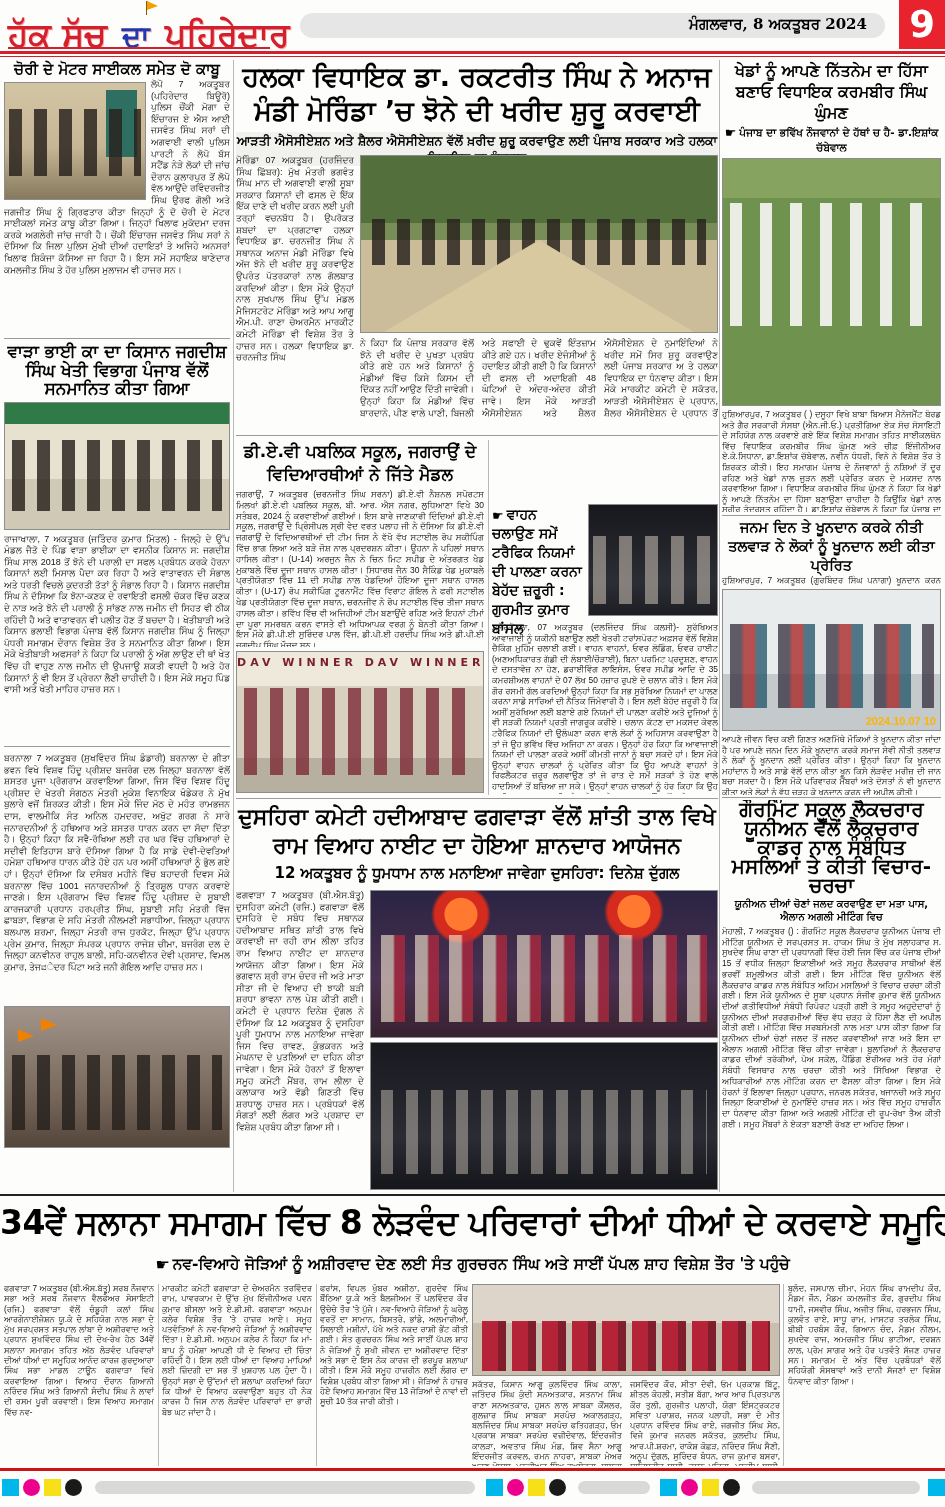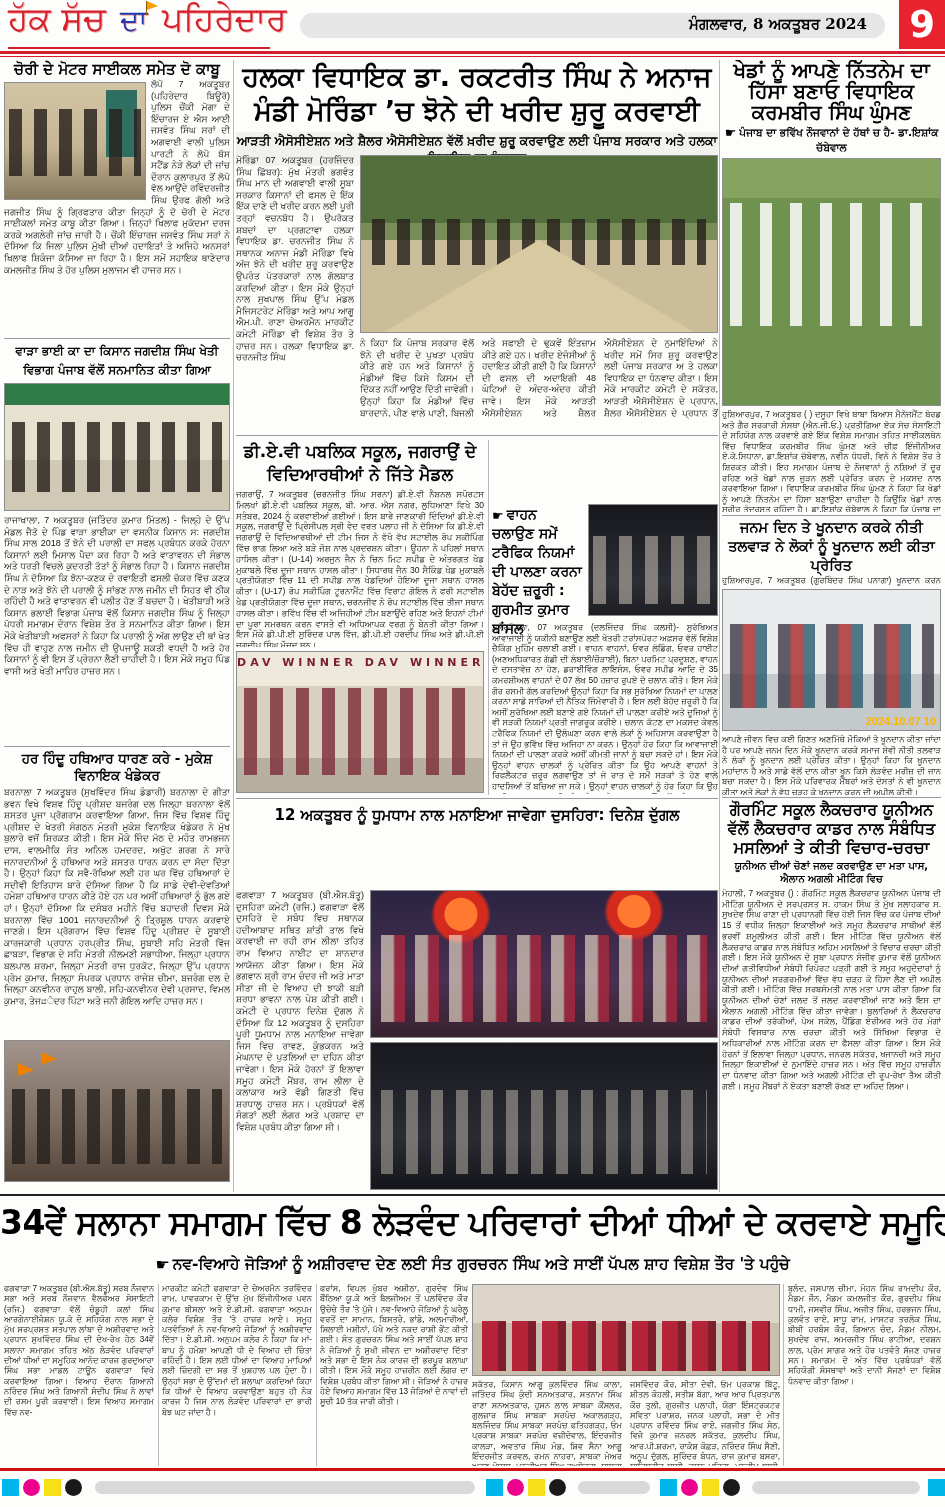--- a/index.html
+++ b/index.html
@@ -1,20 +1,20 @@
 <!DOCTYPE html>
 <html><head>
 <meta charset="utf-8">
 <style>
   html,body{margin:0;padding:0;background:#999;}
   .page{position:relative;width:945px;height:1507px;background:#fdfdfb;overflow:hidden;
         font-family:"Liberation Sans",sans-serif;color:#111;}
   
-  .logo{position:absolute;left:8px;top:0;height:46px;white-space:nowrap;
-        font-family:"DejaVu Sans",sans-serif;font-weight:normal;font-size:33px;line-height:38px;
+  .logo{position:absolute;left:8px;top:12px;height:46px;white-space:nowrap;
+        font-family:"DejaVu Sans",sans-serif;font-weight:bold;font-size:33px;line-height:46px;
         color:#d41f2c;text-shadow:1px 1px 0 #f4a9a9;}
   .logo .p2{color:#1f39ae;font-size:29px;padding:0 4px;}
   .flag{position:absolute;left:146px;top:1px;width:1px;height:14px;background:#8a5a00;}
   .flag:before{content:"";position:absolute;left:1px;top:0;border-top:5px solid transparent;
         border-bottom:4px solid transparent;border-left:11px solid #f5a000;}
   .logo-underline{position:absolute;left:8px;top:47px;width:262px;height:2px;background:#d41f2c;}
   .datebar{position:absolute;left:300px;right:60px;top:13px;height:25px;background:#e6e6e6;border-radius:13px;}
   .dateline{position:absolute;right:78px;top:15px;font-family:"DejaVu Serif",serif;
         font-weight:bold;font-size:15px;color:#000;}
   .pagebox{position:absolute;right:0;top:0;width:46px;height:49px;background:#e8232e;
@@ -106,29 +106,28 @@
   <div class="art" style="left:4px;top:60px;width:226px;height:276px;">
     <div class="hl" style="font-size:15px;line-height:19px;">ਚੋਰੀ ਦੇ ਮੋਟਰ ਸਾਈਕਲ ਸਮੇਤ ਦੋ ਕਾਬੂ</div>
     <div class="ph ph-theft" style="float:left;width:142px;height:118px;margin:3px 5px 2px 0;">
       <div class="door"></div>
       <div class="figs" style="top:22%;height:58%;"></div>
     </div>
     <div class="bd">ਲੋਪੋ 7 ਅਕਤੂਬਰ (ਪਹਿਰੇਦਾਰ ਬਿਊਰੋ) ਪੁਲਿਸ ਚੌਂਕੀ ਮੋਗਾ ਦੇ ਇੰਚਾਰਜ ਏ ਐਸ ਆਈ ਜਸਵੰਤ ਸਿੰਘ ਸਰਾਂ ਦੀ ਅਗਵਾਈ ਵਾਲੀ ਪੁਲਿਸ ਪਾਰਟੀ ਨੇ ਲੋਪੋ ਬੱਸ ਸਟੈਂਡ ਨੇੜੇ ਲੋਕਾਂ ਦੀ ਜਾਂਚ ਦੌਰਾਨ ਕੁਲਾਰਪੁਰ ਤੋਂ ਲੋਪੋ ਵੱਲ ਆਉਂਦੇ ਰਵਿੰਦਰਜੀਤ ਸਿੰਘ ਉਰਫ ਗੋਲੀ ਅਤੇ ਜਗਜੀਤ ਸਿੰਘ ਨੂੰ ਗ੍ਰਿਫਤਾਰ ਕੀਤਾ ਜਿਨ੍ਹਾਂ ਨੂੰ ਦੋ ਚੋਰੀ ਦੇ ਮੋਟਰ ਸਾਈਕਲਾਂ ਸਮੇਤ ਕਾਬੂ ਕੀਤਾ ਗਿਆ। ਜਿਨ੍ਹਾਂ ਖਿਲਾਫ ਮੁਕੱਦਮਾ ਦਰਜ ਕਰਕੇ ਅਗਲੇਰੀ ਜਾਂਚ ਜਾਰੀ ਹੈ। ਚੌਂਕੀ ਇੰਚਾਰਜ ਜਸਵੰਤ ਸਿੰਘ ਸਰਾਂ ਨੇ ਦੱਸਿਆ ਕਿ ਜਿਲਾ ਪੁਲਿਸ ਮੁੱਖੀ ਦੀਆਂ ਹਦਾਇਤਾਂ ਤੇ ਅਜਿਹੇ ਅਨਸਰਾਂ ਖਿਲਾਫ ਸ਼ਿਕੰਜਾ ਕੱਸਿਆ ਜਾ ਰਿਹਾ ਹੈ। ਇਸ ਸਮੇਂ ਸਹਾਇਕ ਥਾਣੇਦਾਰ ਕਮਲਜੀਤ ਸਿੰਘ ਤੇ ਹੋਰ ਪੁਲਿਸ ਮੁਲਾਜਮ ਵੀ ਹਾਜਰ ਸਨ।</div>
   </div>
 
   <div class="art" style="left:4px;top:342px;width:226px;height:402px;">
-    <div class="hl" style="font-size:12px;line-height:18.5px;">ਵਾੜਾ ਭਾਈ ਕਾ ਦਾ ਕਿਸਾਨ ਜਗਦੀਸ਼ ਸਿੰਘ ਖੇਤੀ ਵਿਭਾਗ ਪੰਜਾਬ ਵੱਲੋਂ ਸਨਮਾਨਿਤ ਕੀਤਾ ਗਿਆ</div>
+    <div class="hl" style="font-size:17px;line-height:18.5px;">ਵਾੜਾ ਭਾਈ ਕਾ ਦਾ ਕਿਸਾਨ ਜਗਦੀਸ਼ ਸਿੰਘ ਖੇਤੀ ਵਿਭਾਗ ਪੰਜਾਬ ਵੱਲੋਂ ਸਨਮਾਨਿਤ ਕੀਤਾ ਗਿਆ</div>
     <div class="ph ph-award" style="width:226px;height:128px;margin:4px 0;">
       <div class="figs" style="top:30%;height:56%;"></div>
     </div>
     <div class="bd">ਰਾਜਾਖਾਲਾ, 7 ਅਕਤੂਬਰ (ਜਤਿੰਦਰ ਕੁਮਾਰ ਮਿੱਤਲ) - ਜਿਲ੍ਹੇ ਦੇ ਉੱਪ ਮੰਡਲ ਜੈਤੋ ਦੇ ਪਿੰਡ ਵਾੜਾ ਭਾਈਕਾ ਦਾ ਵਸਨੀਕ ਕਿਸਾਨ ਸ: ਜਗਦੀਸ਼ ਸਿੰਘ ਸਾਲ 2018 ਤੋਂ ਝੋਨੇ ਦੀ ਪਰਾਲੀ ਦਾ ਸਫਲ ਪ੍ਰਬੰਧਨ ਕਰਕੇ ਹੋਰਨਾ ਕਿਸਾਨਾਂ ਲਈ ਮਿਸਾਲ ਪੈਦਾ ਕਰ ਰਿਹਾ ਹੈ ਅਤੇ ਵਾਤਾਵਰਨ ਦੀ ਸੰਭਾਲ ਅਤੇ ਧਰਤੀ ਵਿਚਲੇ ਕੁਦਰਤੀ ਤੱਤਾਂ ਨੂੰ ਸੰਭਾਲ ਰਿਹਾ ਹੈ। ਕਿਸਾਨ ਜਗਦੀਸ਼ ਸਿੰਘ ਨੇ ਦੱਸਿਆ ਕਿ ਝੋਨਾ-ਕਣਕ ਦੇ ਰਵਾਇਤੀ ਫਸਲੀ ਚੱਕਰ ਵਿੱਚ ਕਣਕ ਦੇ ਨਾੜ ਅਤੇ ਝੋਨੇ ਦੀ ਪਰਾਲੀ ਨੂੰ ਸਾਂਭਣ ਨਾਲ ਜਮੀਨ ਦੀ ਸਿਹਤ ਵੀ ਠੀਕ ਰਹਿੰਦੀ ਹੈ ਅਤੇ ਵਾਤਾਵਰਨ ਵੀ ਪਲੀਤ ਹੋਣ ਤੋਂ ਬਚਦਾ ਹੈ। ਖੇਤੀਬਾੜੀ ਅਤੇ ਕਿਸਾਨ ਭਲਾਈ ਵਿਭਾਗ ਪੰਜਾਬ ਵੱਲੋਂ ਕਿਸਾਨ ਜਗਦੀਸ਼ ਸਿੰਘ ਨੂੰ ਜਿਲ੍ਹਾ ਪੱਧਰੀ ਸਮਾਗਮ ਦੌਰਾਨ ਵਿਸ਼ੇਸ਼ ਤੌਰ ਤੇ ਸਨਮਾਨਿਤ ਕੀਤਾ ਗਿਆ। ਇਸ ਮੌਕੇ ਖੇਤੀਬਾੜੀ ਅਫਸਰਾਂ ਨੇ ਕਿਹਾ ਕਿ ਪਰਾਲੀ ਨੂੰ ਅੱਗ ਲਾਉਣ ਦੀ ਥਾਂ ਖੇਤ ਵਿੱਚ ਹੀ ਵਾਹੁਣ ਨਾਲ ਜਮੀਨ ਦੀ ਉਪਜਾਊ ਸ਼ਕਤੀ ਵਧਦੀ ਹੈ ਅਤੇ ਹੋਰ ਕਿਸਾਨਾਂ ਨੂੰ ਵੀ ਇਸ ਤੋਂ ਪ੍ਰੇਰਨਾ ਲੈਣੀ ਚਾਹੀਦੀ ਹੈ। ਇਸ ਮੌਕੇ ਸਮੂਹ ਪਿੰਡ ਵਾਸੀ ਅਤੇ ਖੇਤੀ ਮਾਹਿਰ ਹਾਜ਼ਰ ਸਨ।</div>
   </div>
 
   <div class="art" style="left:4px;top:750px;width:226px;height:442px;">
-    <div class="hl" style="font-size:13.5px;line-height:17px;">ਹਰ ਹਿੰਦੂ ਹਥਿਆਰ ਧਾਰਣ ਕਰੇ - ਮੁਕੇਸ਼ ਵਿਨਾਇਕ ਖੰਡੇਕਰ</div>
     <div class="bd" style="height:248px;overflow:hidden;margin-top:3px;">ਬਰਨਾਲਾ 7 ਅਕਤੂਬਰ (ਸੁਖਵਿੰਦਰ ਸਿੰਘ ਡੰਡਾਰੀ) ਬਰਨਾਲਾ ਦੇ ਗੀਤਾ ਭਵਨ ਵਿਖੇ ਵਿਸ਼ਵ ਹਿੰਦੂ ਪ੍ਰੀਸ਼ਦ ਬਜਰੰਗ ਦਲ ਜਿਲ੍ਹਾ ਬਰਨਾਲਾ ਵੱਲੋਂ ਸ਼ਸਤਰ ਪੂਜਾ ਪ੍ਰੋਗਰਾਮ ਕਰਵਾਇਆ ਗਿਆ, ਜਿਸ ਵਿੱਚ ਵਿਸ਼ਵ ਹਿੰਦੂ ਪ੍ਰੀਸ਼ਦ ਦੇ ਖੇਤਰੀ ਸੰਗਠਨ ਮੰਤਰੀ ਮੁਕੇਸ਼ ਵਿਨਾਇਕ ਖੰਡੇਕਰ ਨੇ ਮੁੱਖ ਬੁਲਾਰੇ ਵਜੋਂ ਸ਼ਿਰਕਤ ਕੀਤੀ। ਇਸ ਮੌਕੇ ਜਿੰਦ ਮੱਠ ਦੇ ਮਹੰਤ ਰਾਮਭਜਨ ਦਾਸ, ਵਾਲਮੀਕਿ ਸੰਤ ਅਨਿਲ ਹਮਦਰਦ, ਅਖੁੱਟ ਗਰਗ ਨੇ ਸਾਰੇ ਜਨਾਰਦਨੀਆਂ ਨੂੰ ਹਥਿਆਰ ਅਤੇ ਸ਼ਸਤਰ ਧਾਰਨ ਕਰਨ ਦਾ ਸੱਦਾ ਦਿੱਤਾ ਹੈ। ਉਨ੍ਹਾਂ ਕਿਹਾ ਕਿ ਸਵੈ-ਰੱਖਿਆ ਲਈ ਹਰ ਘਰ ਵਿੱਚ ਹਥਿਆਰਾਂ ਦੇ ਸਦੀਵੀ ਇਤਿਹਾਸ ਬਾਰੇ ਦੱਸਿਆ ਗਿਆ ਹੈ ਕਿ ਸਾਡੇ ਦੇਵੀ-ਦੇਵਤਿਆਂ ਹਮੇਸ਼ਾ ਹਥਿਆਰ ਧਾਰਨ ਕੀਤੇ ਹੋਏ ਹਨ ਪਰ ਅਸੀਂ ਹਥਿਆਰਾਂ ਨੂੰ ਭੁੱਲ ਗਏ ਹਾਂ। ਉਨ੍ਹਾਂ ਦੱਸਿਆ ਕਿ ਦਸੰਬਰ ਮਹੀਨੇ ਵਿੱਚ ਬਹਾਦਰੀ ਦਿਵਸ ਮੌਕੇ ਬਰਨਾਲਾ ਵਿੱਚ 1001 ਜਨਾਰਦਨੀਆਂ ਨੂੰ ਤ੍ਰਿਸ਼ੂਲ ਧਾਰਨ ਕਰਵਾਏ ਜਾਣਗੇ। ਇਸ ਪ੍ਰੋਗਰਾਮ ਵਿੱਚ ਵਿਸ਼ਵ ਹਿੰਦੂ ਪ੍ਰੀਸ਼ਦ ਦੇ ਸੂਬਾਈ ਕਾਰਜਕਾਰੀ ਪ੍ਰਧਾਨ ਹਰਪ੍ਰੀਤ ਸਿੰਘ, ਸੂਬਾਈ ਸਹਿ ਮੰਤਰੀ ਵਿੱਜ ਛਾਬੜਾ, ਵਿਭਾਗ ਦੇ ਸਹਿ ਮੰਤਰੀ ਨੀਲਮਣੀ ਸਭਾਧੀਆ, ਜਿਲ੍ਹਾ ਪ੍ਰਧਾਨ ਬਲਪਾਲ ਸ਼ਰਮਾ, ਜਿਲ੍ਹਾ ਮੰਤਰੀ ਰਾਜ ਧੁਰਕੋਟ, ਜਿਲ੍ਹਾ ਉੱਪ ਪ੍ਰਧਾਨ ਪ੍ਰੇਮ ਕੁਮਾਰ, ਜਿਲ੍ਹਾ ਸੰਪਰਕ ਪ੍ਰਧਾਨ ਰਾਜੇਸ਼ ਚੀਮਾ, ਬਜਰੰਗ ਦਲ ਦੇ ਜਿਲ੍ਹਾ ਕਨਵੀਨਰ ਰਾਹੁਲ ਬਾਲੀ, ਸਹਿ-ਕਨਵੀਨਰ ਦੇਵੀ ਪ੍ਰਸਾਦ, ਵਿਮਲ ਕੁਮਾਰ, ਤੇਜವੇਦਰ ਪਿੰਟਾ ਅਤੇ ਜਨੀ ਗੋਇਲ ਆਦਿ ਹਾਜ਼ਰ ਸਨ।</div>
     <div class="ph ph-shastra" style="width:226px;height:142px;margin-top:5px;">
       <div class="fl1"></div>
         <div class="fl2"></div>
       <div class="figs" style="top:34%;height:54%;"></div>
     </div>
   </div>
 
   <div class="art" style="left:236px;top:60px;width:482px;height:372px;">
     <div class="hl" style="font-size:27px;line-height:34px;">ਹਲਕਾ ਵਿਧਾਇਕ ਡਾ. ਰਕਟਰੀਤ ਸਿੰਘ ਨੇ ਅਨਾਜ ਮੰਡੀ ਮੋਰਿੰਡਾ ’ਚ ਝੋਨੇ ਦੀ ਖਰੀਦ ਸ਼ੁਰੂ ਕਰਵਾਈ</div>
@@ -154,53 +153,54 @@
     <div style="position:absolute;left:0;top:64px;width:90px;" class="sub">
       <span class="ptr">☛</span><span style="font-size:14px;line-height:14px;">ਵਾਹਨ ਚਲਾਉਣ ਸਮੇਂ ਟਰੈਫਿਕ ਨਿਯਮਾਂ ਦੀ ਪਾਲਣਾ ਕਰਨਾ ਬੇਹੱਦ ਜ਼ਰੂਰੀ : ਗੁਰਮੀਤ ਕੁਮਾਰ ਬਾਂਸਲ</span>
     </div>
     <div class="ph ph-rto" style="position:absolute;right:0;top:64px;width:130px;height:112px;">
       <div class="figs" style="top:28%;height:62%;"></div>
     </div>
     <div class="bd" style="position:absolute;left:0;top:182px;width:226px;height:172px;overflow:hidden;font-size:8.4px;line-height:10.6px;">ਮਲੇਰਕੋਟਲਾ, 07 ਅਕਤੂਬਰ (ਦਲਜਿੰਦਰ ਸਿੰਘ ਕਲਸੀ)- ਸੁਰੱਖਿਅਤ ਆਵਾਜਾਈ ਨੂੰ ਯਕੀਨੀ ਬਣਾਉਣ ਲਈ ਖੇਤਰੀ ਟਰਾਂਸਪੋਰਟ ਅਫ਼ਸਰ ਵੱਲੋਂ ਵਿਸ਼ੇਸ਼ ਚੈਕਿੰਗ ਮੁਹਿੰਮ ਚਲਾਈ ਗਈ। ਵਾਹਨ ਵਾਹਨਾਂ, ਓਵਰ ਲੋਡਿੰਗ, ਓਵਰ ਹਾਈਟ (ਅਣਅਧਿਕਾਰਤ ਗੱਡੀ ਦੀ ਲੰਬਾਈ/ਚੌੜਾਈ), ਬਿਨਾ ਪਰਮਿਟ ਪ੍ਰਦੂਸ਼ਣ, ਵਾਹਨ ਦੇ ਦਸਤਾਵੇਜ਼ ਨਾ ਹੋਣ, ਡਰਾਈਵਿੰਗ ਲਾਇਸੰਸ, ਓਵਰ ਸਪੀਡ ਆਦਿ ਦੇ 35 ਕਮਰਸ਼ੀਅਲ ਵਾਹਨਾਂ ਦੇ 07 ਲੱਖ 50 ਹਜ਼ਾਰ ਰੁਪਏ ਦੇ ਚਲਾਨ ਕੀਤੇ। ਇਸ ਮੌਕੇ ਗੌਰ ਰਸਮੀ ਗੱਲ ਕਰਦਿਆਂ ਉਨ੍ਹਾਂ ਕਿਹਾ ਕਿ ਸਭ ਸੁਰੱਖਿਆ ਨਿਯਮਾਂ ਦਾ ਪਾਲਣ ਕਰਨਾ ਸਾਡੇ ਸਾਰਿਆਂ ਦੀ ਨੈਤਿਕ ਜਿੰਮੇਵਾਰੀ ਹੈ। ਇਸ ਲਈ ਬੇਹੱਦ ਜ਼ਰੂਰੀ ਹੈ ਕਿ ਅਸੀਂ ਸੁਰੱਖਿਆ ਲਈ ਬਣਾਏ ਗਏ ਨਿਯਮਾਂ ਦੀ ਪਾਲਣਾ ਕਰੀਏ ਅਤੇ ਦੂਜਿਆਂ ਨੂੰ ਵੀ ਸੜਕੀ ਨਿਯਮਾਂ ਪ੍ਰਤੀ ਜਾਗਰੂਕ ਕਰੀਏ। ਚਲਾਨ ਕੱਟਣ ਦਾ ਮਕਸਦ ਕੇਵਲ ਟਰੈਫਿਕ ਨਿਯਮਾਂ ਦੀ ਉਲੰਘਣਾ ਕਰਨ ਵਾਲੇ ਲੋਕਾਂ ਨੂੰ ਅਹਿਸਾਸ ਕਰਵਾਉਣਾ ਹੈ ਤਾਂ ਜੋ ਉਹ ਭਵਿੱਖ ਵਿੱਚ ਅਜਿਹਾ ਨਾ ਕਰਨ। ਉਨ੍ਹਾਂ ਹੋਰ ਕਿਹਾ ਕਿ ਆਵਾਜਾਈ ਨਿਯਮਾਂ ਦੀ ਪਾਲਣਾ ਕਰਕੇ ਅਸੀਂ ਕੀਮਤੀ ਜਾਨਾਂ ਨੂੰ ਬਚਾ ਸਕਦੇ ਹਾਂ। ਇਸ ਮੌਕੇ ਉਨ੍ਹਾਂ ਵਾਹਨ ਚਾਲਕਾਂ ਨੂੰ ਪ੍ਰੇਰਿਤ ਕੀਤਾ ਕਿ ਉਹ ਆਪਣੇ ਵਾਹਨਾਂ ਤੇ ਰਿਫਲੈਕਟਰ ਜ਼ਰੂਰ ਲਗਵਾਉਣ ਤਾਂ ਜੋ ਰਾਤ ਦੇ ਸਮੇਂ ਸੜਕਾਂ ਤੇ ਹੋਣ ਵਾਲੇ ਹਾਦਸਿਆਂ ਤੋਂ ਬਚਿਆ ਜਾ ਸਕੇ। ਉਨ੍ਹਾਂ ਵਾਹਨ ਚਾਲਕਾਂ ਨੂੰ ਹੋਰ ਕਿਹਾ ਕਿ ਉਹ ਅਲੀਅਲ, ਸਰਾਬ ਆਦਿ ਦੇ ਨਸ਼ੇ ਕਰਕੇ ਵਾਹਨ ਚਲਾਉਂਣ ਤੋਂ ਗੁਰੇਜ ਕਰਨ। ਉਨ੍ਹਾਂ ਦੀ ਛੋਟੀ ਅਣਗਹਿਲੀ ਵੀ ਕਿਸੇ ਵੱਡੀ ਦੁਰਘਟਨਾ ਦਾ ਕਾਰਨ ਬਣ ਸਕਦੀ ਹੈ। ਇਸ ਲਈ ਨਸ਼ੇ ਦੀ ਹਾਲਤ ਵਿੱਚ ਕਦੇ ਵੀ ਡਰਾਈਵਿੰਗ ਨਾ ਕਰਨ। ਉਨ੍ਹਾਂ ਆਮ ਜਨਤਾ ਨੂੰ ਅਪੀਲ ਕੀਤੀ ਕਿ ਜੇਕਰ ਜਿਲ੍ਹੇ ਦੀਆਂ ਸੜਕਾਂ ਉੱਤੇ ਕੋਈ ਟਰੈਫਿਕ ਨਿਯਮਾਂ ਦੀ ਉਲੰਘਣਾ ਕਰਦਾ ਵਾਹਨ ਨਜ਼ਰ ਆਉਂਦਾ ਹੈ ਤਾਂ ਉਸ ਦੀ ਜਾਣਕਾਰੀ ਆਰ.ਟੀ.ਓ. ਦਫ਼ਤਰ ਵਿਖੇ ਦੇ ਸਕਦੇ ਹਨ।</div>
   </div>
 
   <div class="art" style="left:236px;top:802px;width:482px;height:390px;">
+    <div class="hl" style="font-size:22px;line-height:29px;">ਦੁਸਹਿਰਾ ਕਮੇਟੀ ਹਦੀਆਬਾਦ ਫਗਵਾੜਾ ਵੱਲੋਂ ਸ਼ਾਂਤੀ ਤਾਲ ਵਿਖੇ ਰਾਮ ਵਿਆਹ ਨਾਈਟ ਦਾ ਹੋਇਆ ਸ਼ਾਨਦਾਰ ਆਯੋਜਨ</div>
     <div class="hl" style="font-size:15px;line-height:20px;margin-top:3px;">12 ਅਕਤੂਬਰ ਨੂੰ ਧੂਮਧਾਮ ਨਾਲ ਮਨਾਇਆ ਜਾਵੇਗਾ ਦੁਸਹਿਰਾ: ਦਿਨੇਸ਼ ਦੁੱਗਲ</div>
     <div style="position:absolute;left:0;top:88px;width:128px;height:300px;overflow:hidden;" class="bd">ਫਗਵਾੜਾ 7 ਅਕਤੂਬਰ (ਬੀ.ਐਸ.ਬੱਤੂ) ਦੁਸਹਿਰਾ ਕਮੇਟੀ (ਰਜਿ.) ਫਗਵਾੜਾ ਵੱਲੋਂ ਦੁਸਹਿਰੇ ਦੇ ਸਬੰਧ ਵਿਚ ਸਥਾਨਕ ਹਦੀਆਬਾਦ ਸਥਿਤ ਸ਼ਾਂਤੀ ਤਾਲ ਵਿਖੇ ਕਰਵਾਈ ਜਾ ਰਹੀ ਰਾਮ ਲੀਲਾ ਤਹਿਤ ਰਾਮ ਵਿਆਹ ਨਾਈਟ ਦਾ ਸ਼ਾਨਦਾਰ ਆਯੋਜਨ ਕੀਤਾ ਗਿਆ। ਇਸ ਮੌਕੇ ਭਗਵਾਨ ਸ਼੍ਰੀ ਰਾਮ ਚੰਦਰ ਜੀ ਅਤੇ ਮਾਤਾ ਸੀਤਾ ਜੀ ਦੇ ਵਿਆਹ ਦੀ ਝਾਕੀ ਬੜੀ ਸ਼ਰਧਾ ਭਾਵਨਾ ਨਾਲ ਪੇਸ਼ ਕੀਤੀ ਗਈ। ਕਮੇਟੀ ਦੇ ਪ੍ਰਧਾਨ ਦਿਨੇਸ਼ ਦੁੱਗਲ ਨੇ ਦੱਸਿਆ ਕਿ 12 ਅਕਤੂਬਰ ਨੂੰ ਦੁਸਹਿਰਾ ਪੂਰੀ ਧੂਮਧਾਮ ਨਾਲ ਮਨਾਇਆ ਜਾਵੇਗਾ ਜਿਸ ਵਿਚ ਰਾਵਣ, ਕੁੰਭਕਰਨ ਅਤੇ ਮੇਘਨਾਦ ਦੇ ਪੁਤਲਿਆਂ ਦਾ ਦਹਿਨ ਕੀਤਾ ਜਾਵੇਗਾ। ਇਸ ਮੌਕੇ ਹੋਰਨਾਂ ਤੋਂ ਇਲਾਵਾ ਸਮੂਹ ਕਮੇਟੀ ਮੈਂਬਰ, ਰਾਮ ਲੀਲਾ ਦੇ ਕਲਾਕਾਰ ਅਤੇ ਵੱਡੀ ਗਿਣਤੀ ਵਿੱਚ ਸ਼ਰਧਾਲੂ ਹਾਜ਼ਰ ਸਨ। ਪ੍ਰਬੰਧਕਾਂ ਵੱਲੋਂ ਸੰਗਤਾਂ ਲਈ ਲੰਗਰ ਅਤੇ ਪ੍ਰਸ਼ਾਦ ਦਾ ਵਿਸ਼ੇਸ਼ ਪ੍ਰਬੰਧ ਕੀਤਾ ਗਿਆ ਸੀ।</div>
     <div class="ph ph-ram" style="position:absolute;left:134px;top:88px;width:348px;height:148px;">
       <div class="figs" style="top:30%;height:60%;"></div>
     </div>
     <div class="ph ph-night" style="position:absolute;left:134px;top:240px;width:348px;height:148px;">
       <div class="figs" style="top:32%;height:58%;"></div>
     </div>
   </div>
 
   <div class="art" style="left:722px;top:60px;width:219px;height:452px;">
-    <div class="hl" style="font-size:20px;line-height:21px;">ਖੇਡਾਂ ਨੂੰ ਆਪਣੇ ਨਿੱਤਨੇਮ ਦਾ ਹਿੱਸਾ ਬਣਾਓ ਵਿਧਾਇਕ ਕਰਮਬੀਰ ਸਿੰਘ ਘੁੰਮਣ</div>
+    <div class="hl" style="font-size:16px;line-height:21px;">ਖੇਡਾਂ ਨੂੰ ਆਪਣੇ ਨਿੱਤਨੇਮ ਦਾ ਹਿੱਸਾ ਬਣਾਓ ਵਿਧਾਇਕ ਕਰਮਬੀਰ ਸਿੰਘ ਘੁੰਮਣ</div>
     <div class="sub" style="font-size:10.5px;line-height:14px;text-align:center;margin-top:2px;">
       <span class="ptr">☛</span><span>ਪੰਜਾਬ ਦਾ ਭਵਿੱਖ ਨੌਜਵਾਨਾਂ ਦੇ ਹੱਥਾਂ ਚ ਹੈ- ਡਾ.ਇਸ਼ਾਂਕ ਚੱਬੇਵਾਲ</span>
     </div>
     <div class="ph ph-cycle" style="width:219px;height:248px;margin-top:4px;">
       <div class="figs" style="top:18%;height:50%;"></div>
     </div>
     <div class="bd" style="font-size:8.4px;line-height:10.6px;height:128px;overflow:hidden;margin-top:3px;">ਹੁਸ਼ਿਆਰਪੁਰ, 7 ਅਕਤੂਬਰ ( ) ਦਸੂਹਾ ਵਿਖੇ ਬਾਬਾ ਬਿਆਸ ਮੈਨੇਜਮੈਂਟ ਬੋਰਡ ਅਤੇ ਗੈਰ ਸਰਕਾਰੀ ਸੰਸਥਾ (ਐਨ.ਜੀ.ਓ.) ਪ੍ਰਤੀਗਿਆ ਏਕ ਸੋਚ ਸੋਸਾਇਟੀ ਦੇ ਸਹਿਯੋਗ ਨਾਲ ਕਰਵਾਏ ਗਏ ਇੱਕ ਵਿਸ਼ੇਸ਼ ਸਮਾਗਮ ਤਹਿਤ ਸਾਈਕਲਥੋਨ ਵਿੱਚ ਵਿਧਾਇਕ ਕਰਮਬੀਰ ਸਿੰਘ ਘੁੰਮਣ ਅਤੇ ਚੀਫ਼ ਇੰਜੀਨੀਅਰ ਏ.ਕੇ.ਸਿਧਾਨਾ, ਡਾ.ਇਸ਼ਾਂਕ ਚੱਬੇਵਾਲ, ਨਵੀਨ ਧੰਧਰੀ, ਵਿਨੇ ਨੇ ਵਿਸ਼ੇਸ਼ ਤੌਰ ਤੇ ਸ਼ਿਰਕਤ ਕੀਤੀ। ਇਹ ਸਮਾਗਮ ਪੰਜਾਬ ਦੇ ਨੌਜਵਾਨਾਂ ਨੂੰ ਨਸ਼ਿਆਂ ਤੋਂ ਦੂਰ ਰਹਿਣ ਅਤੇ ਖੇਡਾਂ ਨਾਲ ਜੁੜਨ ਲਈ ਪ੍ਰੇਰਿਤ ਕਰਨ ਦੇ ਮਕਸਦ ਨਾਲ ਕਰਵਾਇਆ ਗਿਆ। ਵਿਧਾਇਕ ਕਰਮਬੀਰ ਸਿੰਘ ਘੁੰਮਣ ਨੇ ਕਿਹਾ ਕਿ ਖੇਡਾਂ ਨੂੰ ਆਪਣੇ ਨਿੱਤਨੇਮ ਦਾ ਹਿੱਸਾ ਬਣਾਉਣਾ ਚਾਹੀਦਾ ਹੈ ਕਿਉਂਕਿ ਖੇਡਾਂ ਨਾਲ ਸਰੀਰ ਤੰਦਰੁਸਤ ਰਹਿੰਦਾ ਹੈ। ਡਾ.ਇਸ਼ਾਂਕ ਚੱਬੇਵਾਲ ਨੇ ਕਿਹਾ ਕਿ ਪੰਜਾਬ ਦਾ ਭਵਿੱਖ ਨੌਜਵਾਨਾਂ ਦੇ ਹੱਥਾਂ ਵਿੱਚ ਹੈ ਅਤੇ ਸਮਾਜ ਦੇ ਹਰ ਵਿਅਕਤੀ ਦੀ ਜਿੰਮੇਵਾਰੀ ਬਣਦੀ ਹੈ ਕਿ ਉਹ ਨੌਜਵਾਨਾਂ ਨੂੰ ਨਸ਼ਿਆਂ ਤੋਂ ਦੂਰ ਰਹਿਣ ਲਈ ਪ੍ਰੇਰਿਤ ਕਰੇ ਅਤੇ ਉਨ੍ਹਾਂ ਨੂੰ ਸਹੀ ਮਾਰਗ ਤੇ ਚੱਲਣ ਲਈ ਸਹਿਯੋਗ ਦੇਵੇ।</div>
   </div>
 
   <div class="art" style="left:722px;top:518px;width:219px;height:277px;">
     <div class="hl" style="font-size:14.5px;line-height:19px;">ਜਨਮ ਦਿਨ ਤੇ ਖੂਨਦਾਨ ਕਰਕੇ ਨੀਤੀ ਤਲਵਾੜ ਨੇ ਲੋਕਾਂ ਨੂੰ ਖੂਨਦਾਨ ਲਈ ਕੀਤਾ ਪ੍ਰੇਰਿਤ</div>
     <div class="bd" style="font-size:8.4px;line-height:10.6px;height:12px;overflow:hidden;">ਹੁਸ਼ਿਆਰਪੁਰ, 7 ਅਕਤੂਬਰ (ਗੁਰਬਿੰਦਰ ਸਿੰਘ ਪਨਾਗਾ)  ਖੂਨਦਾਨ ਕਰਨ ਵਾਲਿਆਂ ਵੱਲੋਂ</div>
     <div class="ph ph-blood" style="width:219px;height:142px;margin-top:2px;">
       <div class="figs" style="top:24%;height:60%;"></div>
       <div class="stamp">2024.10.07 10</div>
     </div>
     <div class="bd" style="font-size:8.4px;line-height:10.6px;height:62px;overflow:hidden;margin-top:3px;">ਆਪਣੇ ਜੀਵਨ ਵਿਚ ਕਈ ਗਿਣਤ ਅਣਮਿੱਥੇ ਮੌਕਿਆਂ ਤੇ ਖੂਨਦਾਨ ਕੀਤਾ ਜਾਂਦਾ ਹੈ ਪਰ ਆਪਣੇ ਜਨਮ ਦਿਨ ਮੌਕੇ ਖੂਨਦਾਨ ਕਰਕੇ ਸਮਾਜ ਸੇਵੀ ਨੀਤੀ ਤਲਵਾੜ ਨੇ ਲੋਕਾਂ ਨੂੰ ਖੂਨਦਾਨ ਲਈ ਪ੍ਰੇਰਿਤ ਕੀਤਾ। ਉਨ੍ਹਾਂ ਕਿਹਾ ਕਿ ਖੂਨਦਾਨ ਮਹਾਂਦਾਨ ਹੈ ਅਤੇ ਸਾਡੇ ਵੱਲੋਂ ਦਾਨ ਕੀਤਾ ਖੂਨ ਕਿਸੇ ਲੋੜਵੰਦ ਮਰੀਜ਼ ਦੀ ਜਾਨ ਬਚਾ ਸਕਦਾ ਹੈ। ਇਸ ਮੌਕੇ ਪਰਿਵਾਰਕ ਮੈਂਬਰਾਂ ਅਤੇ ਦੋਸਤਾਂ ਨੇ ਵੀ ਖੂਨਦਾਨ ਕੀਤਾ ਅਤੇ ਲੋਕਾਂ ਨੂੰ ਵੱਧ ਚੜ੍ਹ ਕੇ ਖੂਨਦਾਨ ਕਰਨ ਦੀ ਅਪੀਲ ਕੀਤੀ।</div>
   </div>
 
   <div class="art" style="left:722px;top:800px;width:219px;height:392px;">
-    <div class="hl" style="font-size:16px;line-height:19px;">ਗੌਰਮਿੰਟ ਸਕੂਲ ਲੈਕਚਰਾਰ ਯੂਨੀਅਨ ਵੱਲੋਂ ਲੈਕਚਰਾਰ ਕਾਡਰ ਨਾਲ ਸੰਬੰਧਿਤ ਮਸਲਿਆਂ ਤੇ ਕੀਤੀ ਵਿਚਾਰ-ਚਰਚਾ</div>
+    <div class="hl" style="font-size:20px;line-height:19px;">ਗੌਰਮਿੰਟ ਸਕੂਲ ਲੈਕਚਰਾਰ ਯੂਨੀਅਨ ਵੱਲੋਂ ਲੈਕਚਰਾਰ ਕਾਡਰ ਨਾਲ ਸੰਬੰਧਿਤ ਮਸਲਿਆਂ ਤੇ ਕੀਤੀ ਵਿਚਾਰ-ਚਰਚਾ</div>
     <div class="sub" style="font-size:10px;line-height:13px;text-align:center;margin-top:2px;">ਯੂਨੀਅਨ ਦੀਆਂ ਚੋਣਾਂ ਜਲਦ ਕਰਵਾਉਣ ਦਾ ਮਤਾ ਪਾਸ, ਐਲਾਨ ਅਗਲੀ ਮੀਟਿੰਗ ਵਿਚ</div>
     <div class="bd" style="font-size:8.4px;line-height:10.7px;height:310px;overflow:hidden;margin-top:3px;">ਮੋਹਾਲੀ, 7 ਅਕਤੂਬਰ () : ਗੌਰਮਿੰਟ ਸਕੂਲ ਲੈਕਚਰਾਰ ਯੂਨੀਅਨ ਪੰਜਾਬ ਦੀ ਮੀਟਿੰਗ ਯੂਨੀਅਨ ਦੇ ਸਰਪ੍ਰਸਤ ਸ. ਹਾਕਮ ਸਿੰਘ ਤੇ ਮੁੱਖ ਸਲਾਹਕਾਰ ਸ. ਸੁਖਦੇਵ ਸਿੰਘ ਰਾਣਾ ਦੀ ਪ੍ਰਧਾਨਗੀ ਵਿੱਚ ਹੋਈ ਜਿਸ ਵਿੱਚ ਕਰ ਪੰਜਾਬ ਦੀਆਂ 15 ਤੋਂ ਵਧੀਕ ਜਿਲ੍ਹਾ ਇਕਾਈਆਂ ਅਤੇ ਸਮੂਹ ਲੈਕਚਰਾਰ ਸਾਥੀਆਂ ਵੱਲੋਂ ਭਰਵੀਂ ਸ਼ਮੂਲੀਅਤ ਕੀਤੀ ਗਈ। ਇਸ ਮੀਟਿੰਗ ਵਿੱਚ ਯੂਨੀਅਨ ਵੱਲੋਂ ਲੈਕਚਰਾਰ ਕਾਡਰ ਨਾਲ ਸੰਬੰਧਿਤ ਅਹਿਮ ਮਸਲਿਆਂ ਤੇ ਵਿਚਾਰ ਚਰਚਾ ਕੀਤੀ ਗਈ। ਇਸ ਮੌਕੇ ਯੂਨੀਅਨ ਦੇ ਸੂਬਾ ਪ੍ਰਧਾਨ ਸੰਜੀਵ ਕੁਮਾਰ ਵੱਲੋਂ ਯੂਨੀਅਨ ਦੀਆਂ ਗਤੀਵਿਧੀਆਂ ਸੰਬੰਧੀ ਰਿਪੋਰਟ ਪੜ੍ਹੀ ਗਈ ਤੇ ਸਮੂਹ ਅਹੁਦੇਦਾਰਾਂ ਨੂੰ ਯੂਨੀਅਨ ਦੀਆਂ ਸਰਗਰਮੀਆਂ ਵਿੱਚ ਵੱਧ ਚੜ੍ਹ ਕੇ ਹਿੱਸਾ ਲੈਣ ਦੀ ਅਪੀਲ ਕੀਤੀ ਗਈ। ਮੀਟਿੰਗ ਵਿੱਚ ਸਰਬਸੰਮਤੀ ਨਾਲ ਮਤਾ ਪਾਸ ਕੀਤਾ ਗਿਆ ਕਿ ਯੂਨੀਅਨ ਦੀਆਂ ਚੋਣਾਂ ਜਲਦ ਤੋਂ ਜਲਦ ਕਰਵਾਈਆਂ ਜਾਣ ਅਤੇ ਇਸ ਦਾ ਐਲਾਨ ਅਗਲੀ ਮੀਟਿੰਗ ਵਿੱਚ ਕੀਤਾ ਜਾਵੇਗਾ। ਬੁਲਾਰਿਆਂ ਨੇ ਲੈਕਚਰਾਰ ਕਾਡਰ ਦੀਆਂ ਤਰੱਕੀਆਂ, ਪੇਅ ਸਕੇਲ, ਪੈਂਡਿੰਗ ਏਰੀਅਰ ਅਤੇ ਹੋਰ ਮੰਗਾਂ ਸੰਬੰਧੀ ਵਿਸਥਾਰ ਨਾਲ ਚਰਚਾ ਕੀਤੀ ਅਤੇ ਸਿੱਖਿਆ ਵਿਭਾਗ ਦੇ ਅਧਿਕਾਰੀਆਂ ਨਾਲ ਮੀਟਿੰਗ ਕਰਨ ਦਾ ਫੈਸਲਾ ਕੀਤਾ ਗਿਆ। ਇਸ ਮੌਕੇ ਹੋਰਨਾਂ ਤੋਂ ਇਲਾਵਾ ਜਿਲ੍ਹਾ ਪ੍ਰਧਾਨ, ਜਨਰਲ ਸਕੱਤਰ, ਖਜਾਨਚੀ ਅਤੇ ਸਮੂਹ ਜਿਲ੍ਹਾ ਇਕਾਈਆਂ ਦੇ ਨੁਮਾਇੰਦੇ ਹਾਜ਼ਰ ਸਨ। ਅੰਤ ਵਿੱਚ ਸਮੂਹ ਹਾਜ਼ਰੀਨ ਦਾ ਧੰਨਵਾਦ ਕੀਤਾ ਗਿਆ ਅਤੇ ਅਗਲੀ ਮੀਟਿੰਗ ਦੀ ਰੂਪ-ਰੇਖਾ ਤੈਅ ਕੀਤੀ ਗਈ। ਸਮੂਹ ਮੈਂਬਰਾਂ ਨੇ ਏਕਤਾ ਬਣਾਈ ਰੱਖਣ ਦਾ ਅਹਿਦ ਲਿਆ।</div>
   </div>
 
   <div class="art" style="left:0;top:1198px;width:945px;height:52px;">
     <div class="hl" style="font-size:33px;line-height:50px;white-space:nowrap;letter-spacing:-0.5px;">34ਵੇਂ ਸਲਾਨਾ ਸਮਾਗਮ ਵਿੱਚ 8 ਲੋੜਵੰਦ ਪਰਿਵਾਰਾਂ ਦੀਆਂ ਧੀਆਂ ਦੇ ਕਰਵਾਏ ਸਮੂਹਿਕ ਆਨੰਦ ਕਾਰਜ</div>
   </div>
   <div class="art sub" style="left:0;top:1252px;width:945px;height:26px;text-align:center;font-size:15.5px;line-height:24px;">
     <span class="ptr" style="font-size:16px;">☛</span><span>ਨਵ-ਵਿਆਹੇ ਜੋੜਿਆਂ ਨੂੰ ਅਸ਼ੀਰਵਾਦ ਦੇਣ ਲਈ ਸੰਤ ਗੁਰਚਰਨ ਸਿੰਘ ਅਤੇ ਸਾਈਂ ਪੱਪਲ ਸ਼ਾਹ ਵਿਸ਼ੇਸ਼ ਤੌਰ 'ਤੇ ਪਹੁੰਚੇ</span>
   </div>

